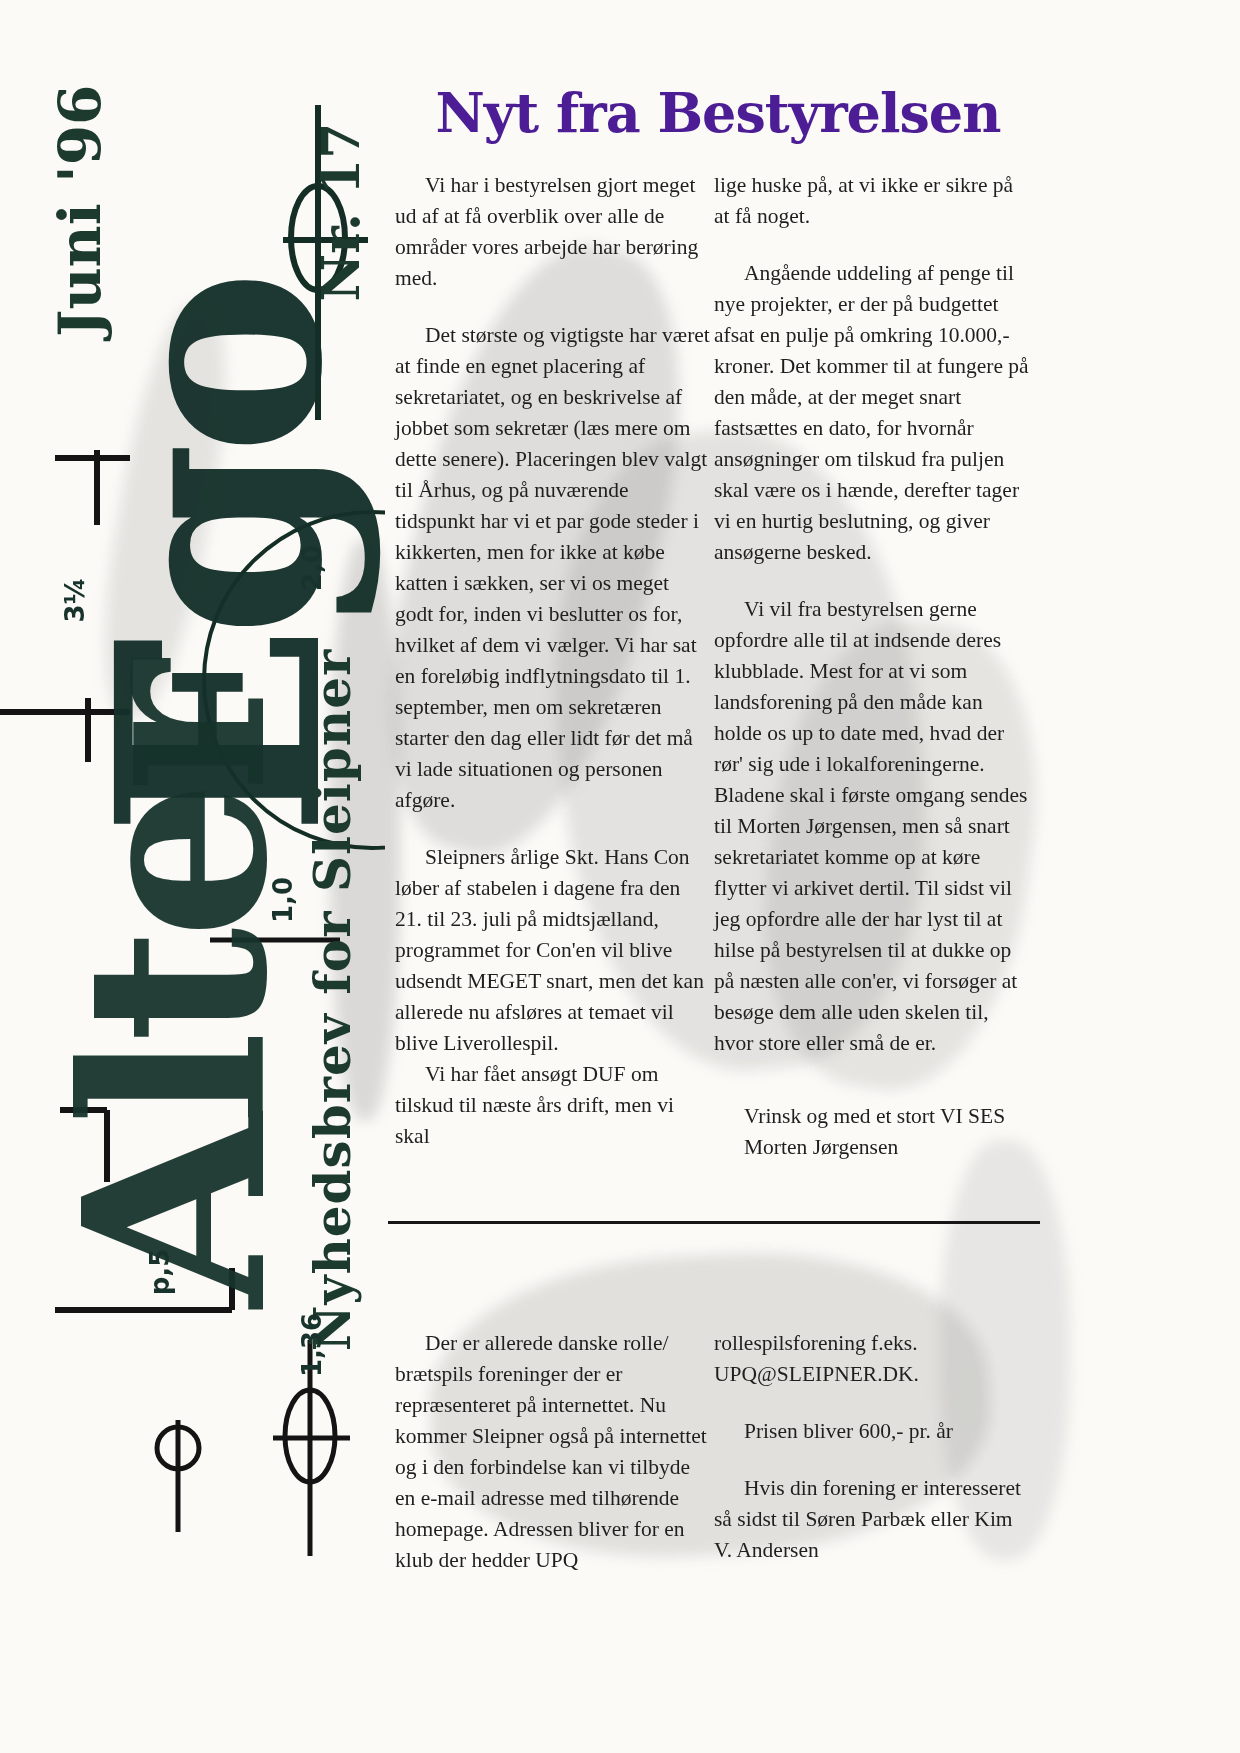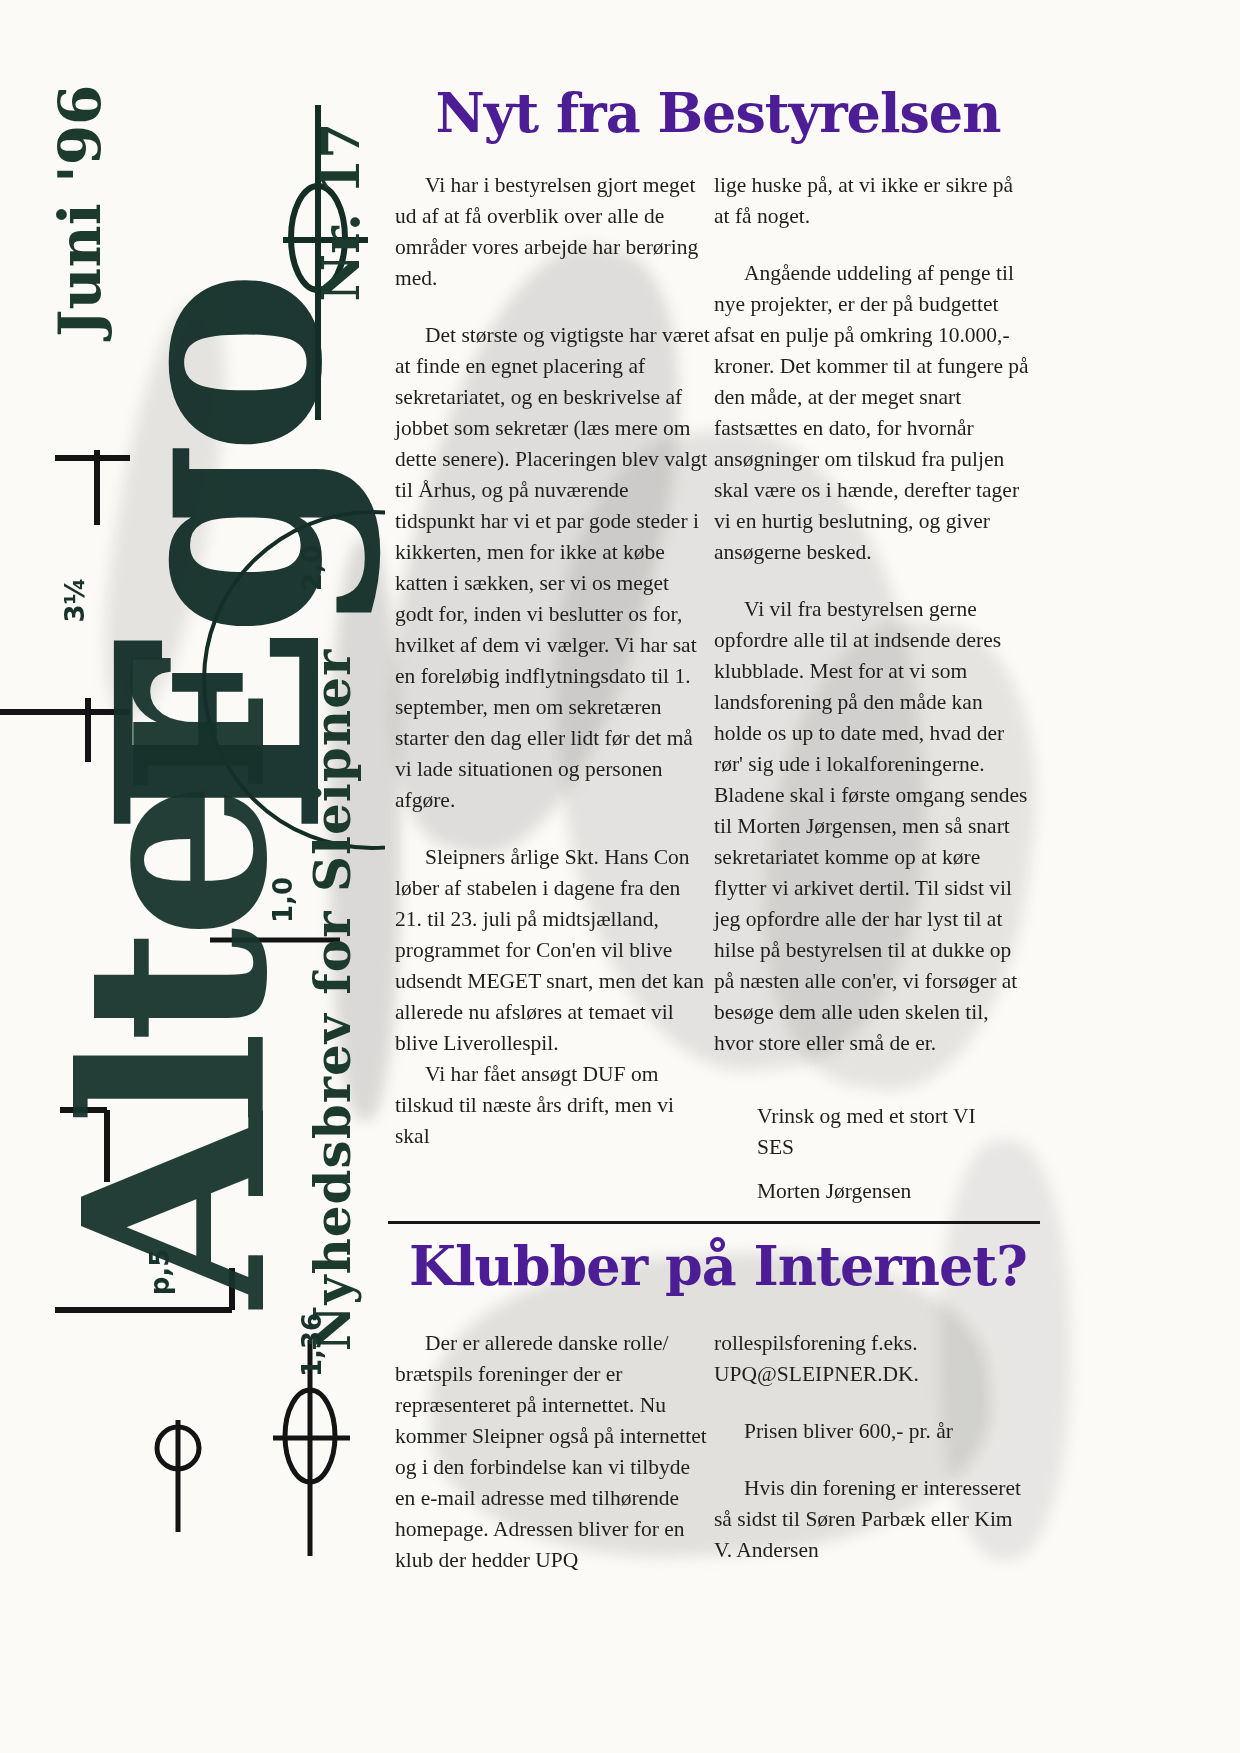--- a/index.html
+++ b/index.html
@@ -64,21 +64,21 @@
   .cols{position:absolute;left:7px;width:648px;display:flex;gap:4px;}
   .cols1{top:170px;}
   .cols2{top:1328px;}
   .col{width:315px;font-size:21.5px;line-height:31px;}
   .col p{margin:0 0 26px 0;text-indent:30px;}
   .col p.noindent{text-indent:0;}
   .col p.flush{margin-top:0;}
   .col p.tight{margin-bottom:0;}
   .col p.gap-lg{margin-top:8px;}
   .signature{margin-top:42px;padding-left:30px;}
-  .signature p{margin:13px;text-indent:0;}
+  .signature p{margin:0;text-indent:0;}
   .divider{
     position:absolute;left:0;top:1221px;width:652px;height:3px;
     background:#161616;border:none;margin:0;
   }
 </style>
 </head>
 <body>
 
 <div class="page">
 
@@ -147,21 +147,20 @@
         <p>Vi vil fra bestyrelsen gerne opfordre alle til at indsende deres klubblade. Mest for at vi som landsforening på den måde kan holde os up to date med, hvad der rør' sig ude i lokalforeningerne. Bladene skal i første omgang sendes til Morten Jørgensen, men så snart sekretariatet komme op at køre flytter vi arkivet dertil. Til sidst vil jeg opfordre alle der har lyst til at hilse på bestyrelsen til at dukke op på næsten alle con'er, vi forsøger at besøge dem alle uden skelen til, hvor store eller små de er.</p>
         <div class="signature">
           <p>Vrinsk og med et stort VI SES</p>
           <p>Morten Jørgensen</p>
         </div>
       </div>
     </div>
 
     <hr class="divider">
 
-    <h1 class="article-title title2">Klubber på Internet?</h1>
 
     <div class="cols cols2">
       <div class="col">
         <p>Der er allerede danske rolle/ brætspils foreninger der er repræsenteret på internettet. Nu kommer Sleipner også på internettet og i den forbindelse kan vi tilbyde en e-mail adresse med tilhørende homepage. Adressen bliver for en klub der hedder UPQ</p>
       </div>
       <div class="col">
         <p class="noindent">rollespilsforening  f.eks. UPQ@SLEIPNER.DK.</p>
         <p class="gap-lg">Prisen bliver 600,- pr. år</p>
         <p class="gap-lg">Hvis din forening er interesseret så sidst til Søren Parbæk eller Kim V. Andersen</p>
       </div>

